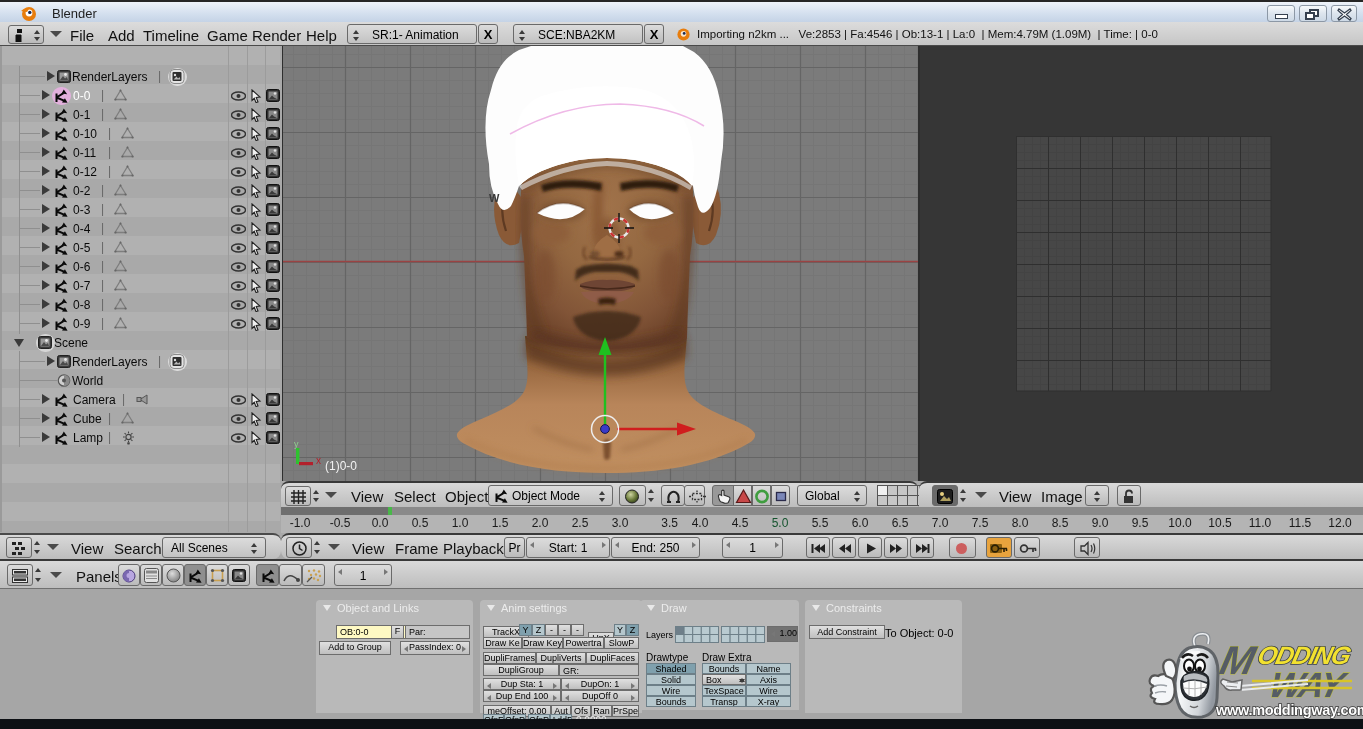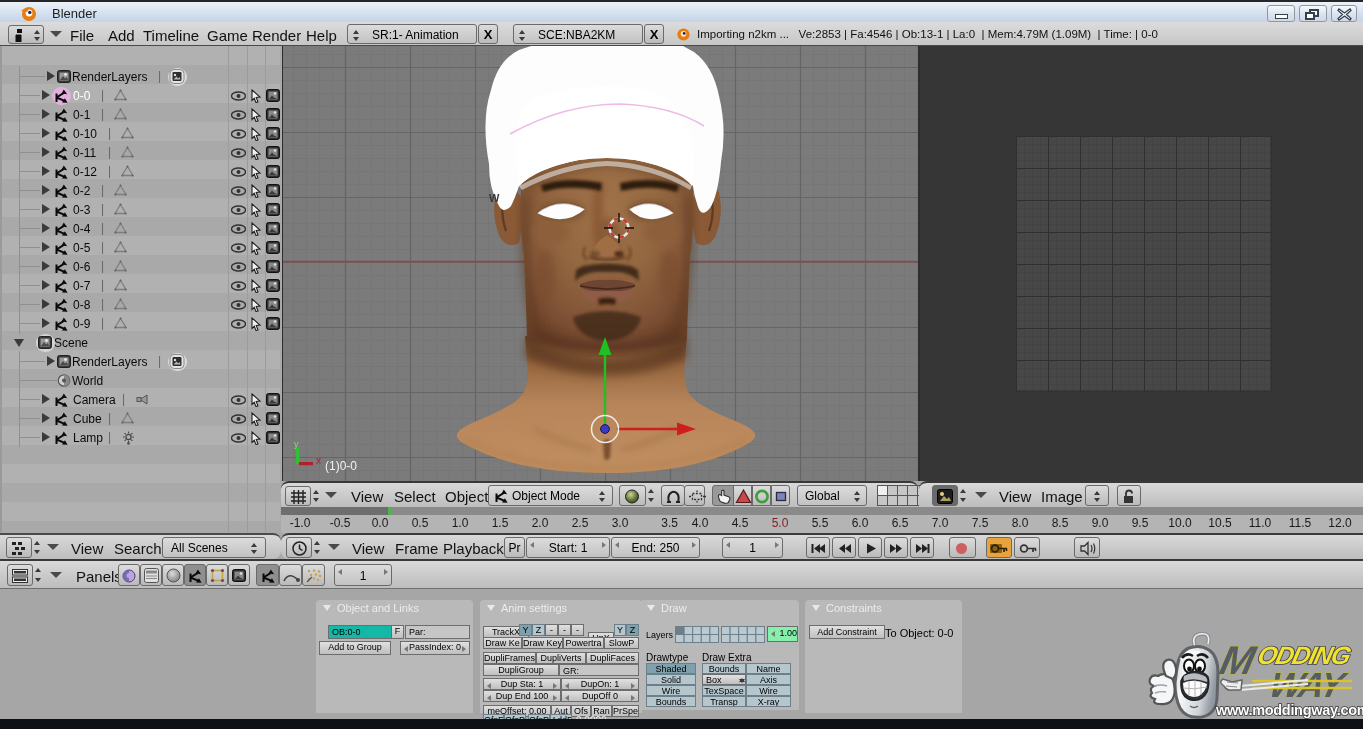--- a/index.html
+++ b/index.html
@@ -791,21 +791,21 @@
 <span style="position:absolute;left:81px;top:9px;width:36px;text-align:center;font-size:12px;color:#1a1a1a">0.0</span>
 <span style="position:absolute;left:121px;top:9px;width:36px;text-align:center;font-size:12px;color:#1a1a1a">0.5</span>
 <span style="position:absolute;left:161px;top:9px;width:36px;text-align:center;font-size:12px;color:#1a1a1a">1.0</span>
 <span style="position:absolute;left:201px;top:9px;width:36px;text-align:center;font-size:12px;color:#1a1a1a">1.5</span>
 <span style="position:absolute;left:241px;top:9px;width:36px;text-align:center;font-size:12px;color:#1a1a1a">2.0</span>
 <span style="position:absolute;left:281px;top:9px;width:36px;text-align:center;font-size:12px;color:#1a1a1a">2.5</span>
 <span style="position:absolute;left:321px;top:9px;width:36px;text-align:center;font-size:12px;color:#1a1a1a">3.0</span>
 <span style="position:absolute;left:361px;top:9px;width:36px;text-align:right;font-size:12px;color:#1a1a1a">3.5</span>
 <span style="position:absolute;left:401px;top:9px;width:36px;text-align:center;font-size:12px;color:#1a1a1a">4.0</span>
 <span style="position:absolute;left:441px;top:9px;width:36px;text-align:center;font-size:12px;color:#1a1a1a">4.5</span>
-<span style="position:absolute;left:481px;top:9px;width:36px;text-align:center;font-size:12px;color:#7f1d1d">5.0</span>
+<span style="position:absolute;left:481px;top:9px;width:36px;text-align:center;font-size:12px;color:#14532d">5.0</span>
 <span style="position:absolute;left:521px;top:9px;width:36px;text-align:center;font-size:12px;color:#1a1a1a">5.5</span>
 <span style="position:absolute;left:561px;top:9px;width:36px;text-align:center;font-size:12px;color:#1a1a1a">6.0</span>
 <span style="position:absolute;left:601px;top:9px;width:36px;text-align:center;font-size:12px;color:#1a1a1a">6.5</span>
 <span style="position:absolute;left:641px;top:9px;width:36px;text-align:center;font-size:12px;color:#1a1a1a">7.0</span>
 <span style="position:absolute;left:681px;top:9px;width:36px;text-align:center;font-size:12px;color:#1a1a1a">7.5</span>
 <span style="position:absolute;left:721px;top:9px;width:36px;text-align:center;font-size:12px;color:#1a1a1a">8.0</span>
 <span style="position:absolute;left:761px;top:9px;width:36px;text-align:center;font-size:12px;color:#1a1a1a">8.5</span>
 <span style="position:absolute;left:801px;top:9px;width:36px;text-align:center;font-size:12px;color:#1a1a1a">9.0</span>
 <span style="position:absolute;left:841px;top:9px;width:36px;text-align:center;font-size:12px;color:#1a1a1a">9.5</span>
 <span style="position:absolute;left:881px;top:9px;width:36px;text-align:center;font-size:12px;color:#1a1a1a">10.0</span>
@@ -986,21 +986,21 @@
             <circle cx="12" cy="12" r="1.2"></circle>
           </g>
           <path d="M1,14 L6,9" stroke="#555" stroke-width="1.3"></path>
         </svg>
       </div>
 <div class="combo la ra" style="left:334px;top:3px;width:58px;height:22px;text-align:center;padding-top:4px">1</div>
 </div>
   <div id="btns">
 <div class="pn" style="left:316px;top:11px;width:157px;height:113px">
  <div class="ph"><span class="pht"></span>Object and Links</div>
- <div class="fld" style="left:12px;top:25px;width:72px;height:14px;background:#14b8a6">OB:0-0</div>
+ <div class="fld" style="left:20px;top:25px;width:72px;height:14px;background:#fef9c3">OB:0-0</div>
  <div class="tbg" style="left:75px;top:25px;width:13px;height:14px;">F</div>
  <div class="fld" style="left:89px;top:25px;width:65px;height:14px;">Par:</div>
  <div class="tbg" style="left:3px;top:41px;width:72px;height:14px;">Add to Group</div>
  <div class="tbg la ra" style="left:84px;top:41px;width:70px;height:14px;">PassIndex: 0</div>
 </div>
 <div class="pn" style="left:480px;top:11px;width:162px;height:113px">
  <div class="ph"><span class="pht"></span>Anim settings</div>
  <div class="tbg" style="left:3px;top:26px;width:46px;height:12px;">TrackX</div>
         <div class="tb tbsel" style="left:39px;top:24px;width:13px;height:12px;">Y</div>
         <div class="tb" style="left:52px;top:24px;width:13px;height:12px;">Z</div>
@@ -1054,21 +1054,21 @@
           <rect x="9.1" y="0.5" width="8.6" height="8" fill="#b9cad0" stroke="#6d7f88"></rect>
           <rect x="17.7" y="0.5" width="8.6" height="8" fill="#b9cad0" stroke="#6d7f88"></rect>
           <rect x="26.299999999999997" y="0.5" width="8.6" height="8" fill="#b9cad0" stroke="#6d7f88"></rect>
           <rect x="34.9" y="0.5" width="8.6" height="8" fill="#b9cad0" stroke="#6d7f88"></rect>
           <rect x="0.5" y="8.5" width="8.6" height="8" fill="#b9cad0" stroke="#6d7f88"></rect>
           <rect x="9.1" y="8.5" width="8.6" height="8" fill="#b9cad0" stroke="#6d7f88"></rect>
           <rect x="17.7" y="8.5" width="8.6" height="8" fill="#b9cad0" stroke="#6d7f88"></rect>
           <rect x="26.299999999999997" y="8.5" width="8.6" height="8" fill="#b9cad0" stroke="#6d7f88"></rect>
           <rect x="34.9" y="8.5" width="8.6" height="8" fill="#b9cad0" stroke="#6d7f88"></rect>
         </svg>
- <div class="fld la" style="left:127px;top:26px;width:31px;height:16px;background:#86efac;text-align:right">1.00</div>
+ <div class="fld la" style="left:127px;top:26px;width:31px;height:16px;background:#737373;text-align:right">1.00</div>
  <span style="position:absolute;left:6px;top:52px;font-size:10px">Drawtype</span>
  <div class="tb tbsel" style="left:6px;top:63px;width:50px;height:11px;">Shaded</div>
  <div class="tb" style="left:6px;top:74px;width:50px;height:11px;">Solid</div>
  <div class="tb" style="left:6px;top:85px;width:50px;height:11px;">Wire</div>
  <div class="tb" style="left:6px;top:96px;width:50px;height:11px;">Bounds</div>
  <span style="position:absolute;left:62px;top:52px;font-size:10px">Draw Extra</span>
  <div class="tb" style="left:62px;top:63px;width:44px;height:11px;">Bounds</div>
         <div class="tb" style="left:106px;top:63px;width:45px;height:11px;">Name</div>
  <div class="tbg" style="left:62px;top:74px;width:44px;height:11px;text-align:left;padding-left:3px">Box<span class="sp" style="left:34px;top:0;height:11px"></span></div>
         <div class="tb" style="left:106px;top:74px;width:45px;height:11px;">Axis</div>

